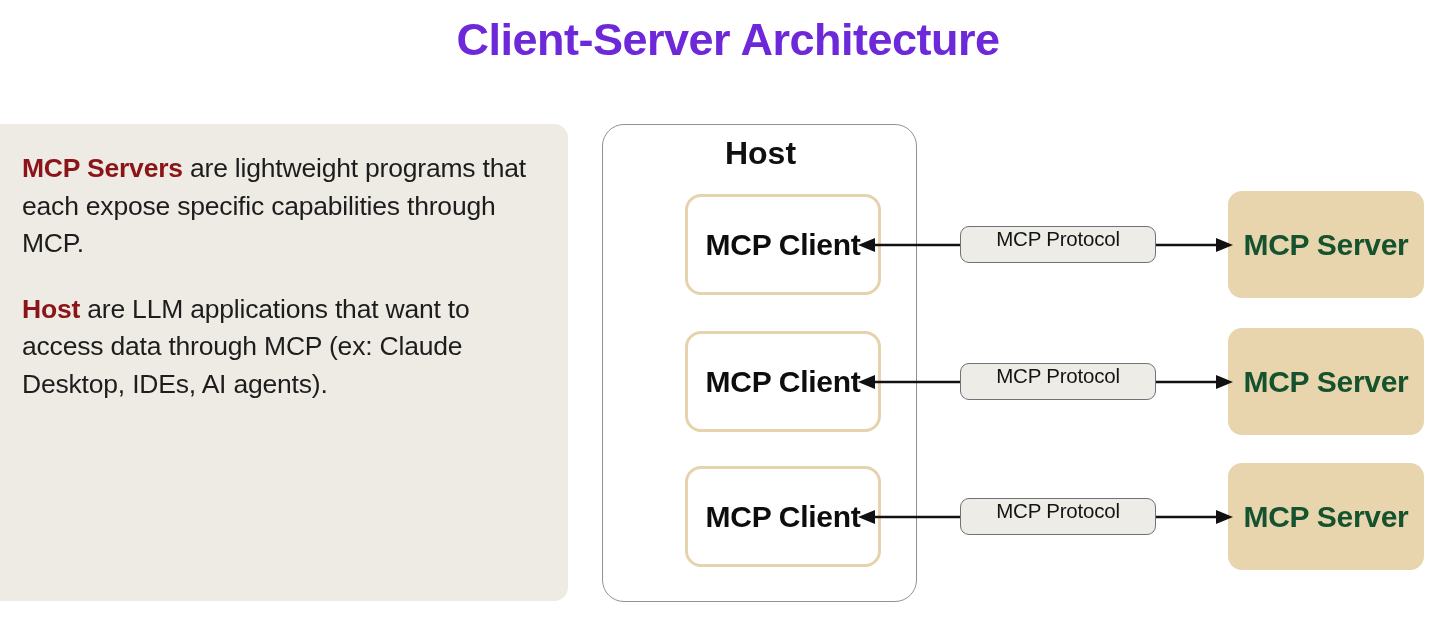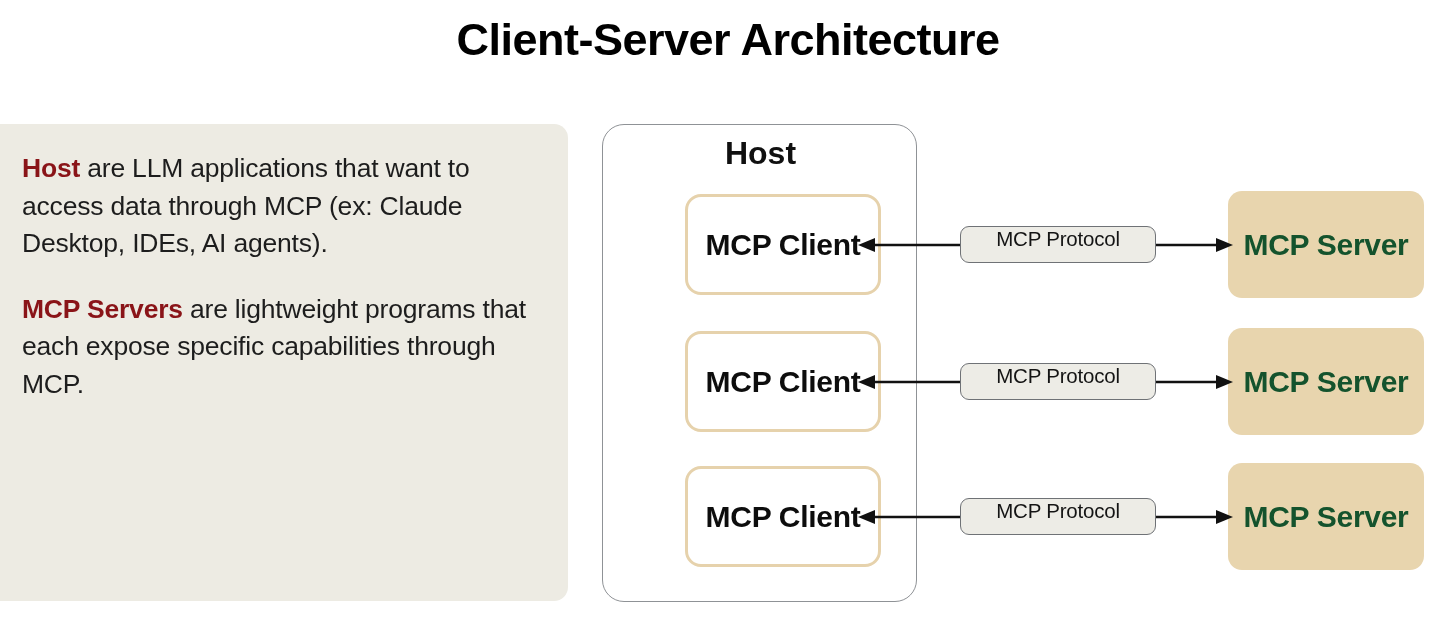--- a/index.html
+++ b/index.html
@@ -19,21 +19,21 @@
   
   .page-title {
     position: absolute;
     left: 0;
     top: 8px;
     width: 1456px;
     text-align: center;
     font-size: 45px;
     font-weight: bold;
     letter-spacing: -0.5px;
-    color: #000000;
+    color: #6d28d9;
     line-height: 64px;
   }
 
   
   .info-panel {
     position: absolute;
     left: -22px;
     top: 124px;
     width: 590px;
     height: 477px;
@@ -162,25 +162,25 @@
   }
 </style>
 </head>
 <body>
 
 <div class="page-title">Client-Server Architecture</div>
 
 <div class="info-panel">
 
   <p class="info-para">
+    <span class="info-term">MCP Servers</span><span> are lightweight programs that each expose specific capabilities through MCP.</span>
+  </p>
+
+  <p class="info-para">
     <span class="info-term">Host</span><span> are LLM applications that want to access data through MCP (ex: Claude Desktop, IDEs, AI agents).</span>
-  </p>
-
-  <p class="info-para">
-    <span class="info-term">MCP Servers</span><span> are lightweight programs that each expose specific capabilities through MCP.</span>
   </p>
 
 
 </div>
 
 <div class="host-box">
   <div class="host-label">Host</div>
 </div>
 
 <div class="row row-1">

